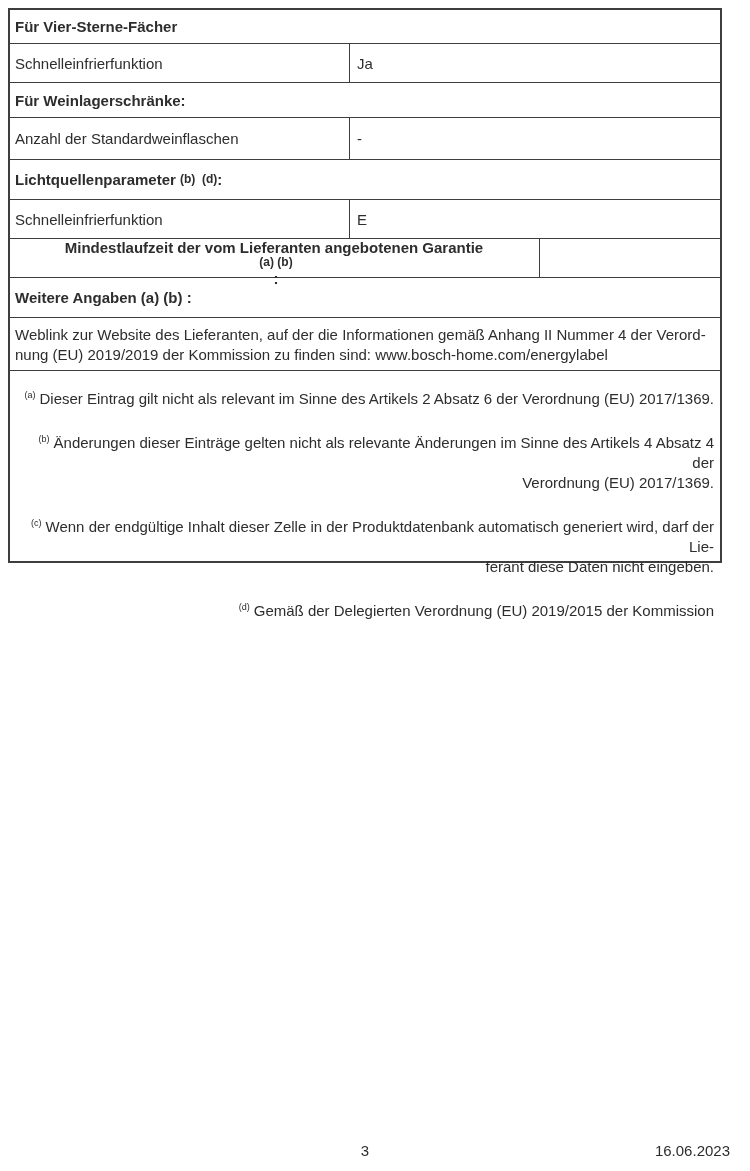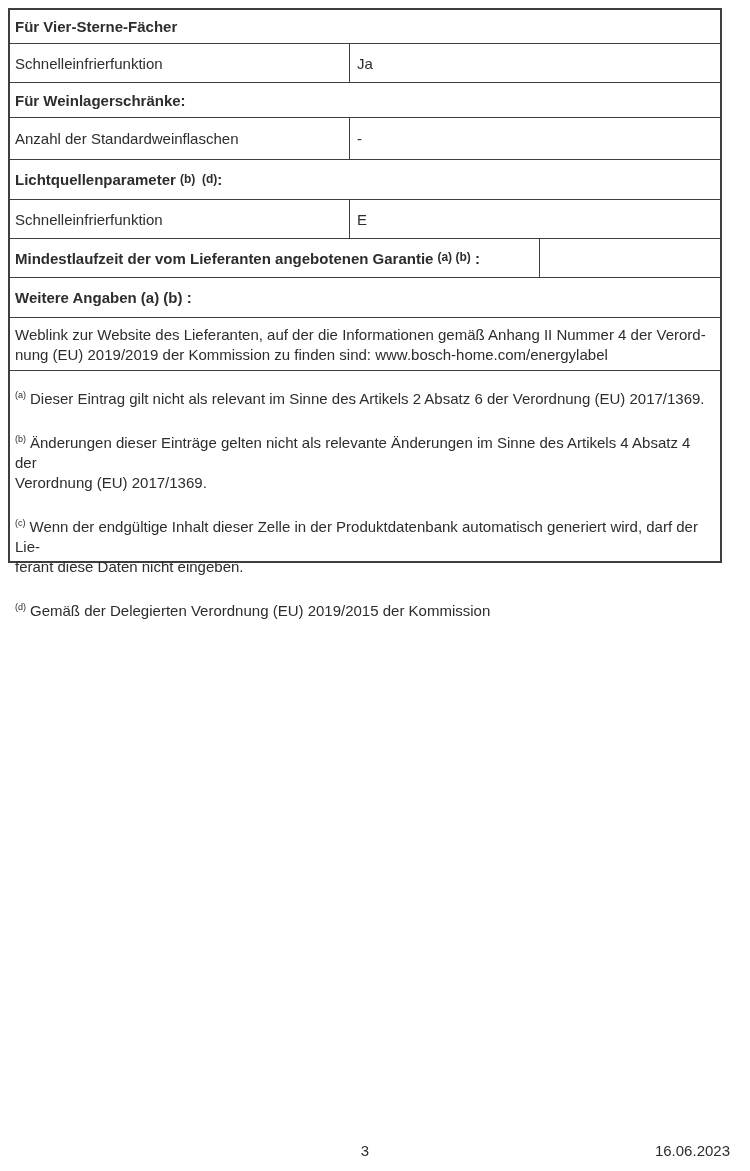--- a/index.html
+++ b/index.html
@@ -18,33 +18,33 @@
     left: 8px;
     top: 8px;
     width: 714px;
     border: 2px solid #3e3e3e;
     background: #ffffff;
   }
   .row {
     display: flex;
     border-bottom: 1px solid #3e3e3e;
   }
-  .row:last-child { border-bottom: none; }
+  .row:last-child { border-bottom: none; text-align: right; }
   .cell {
     display: flex;
     align-items: center;
     padding-left: 5px;
     padding-right: 6px;
   }
   .cell.label { width: 340px; border-right: 1px solid #3e3e3e; }
   .cell.label-wide { width: 530px; border-right: 1px solid #3e3e3e; }
   .cell.value { flex: 1; padding-left: 7px; }
   .cell.full { flex: 1; }
   .section { font-weight: bold; }
-  .bold { font-weight: bold; }
+  .bold { font-weight: bold; flex-direction: column; }
   sup.supm {
     font-size: 12px;
     font-weight: bold;
     white-space: pre;
     margin-left: 4px;
     position: relative;
     top: -1px;
   }
   .suffix { white-space: pre; }
   .textcell {

